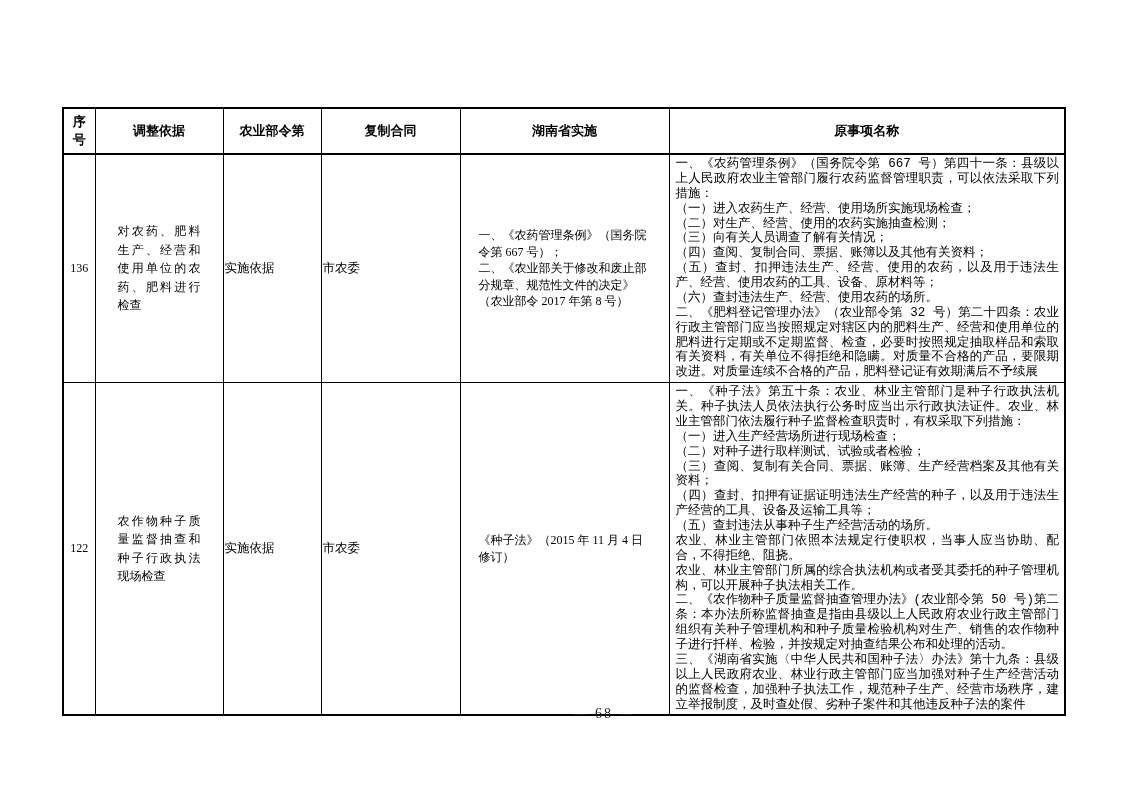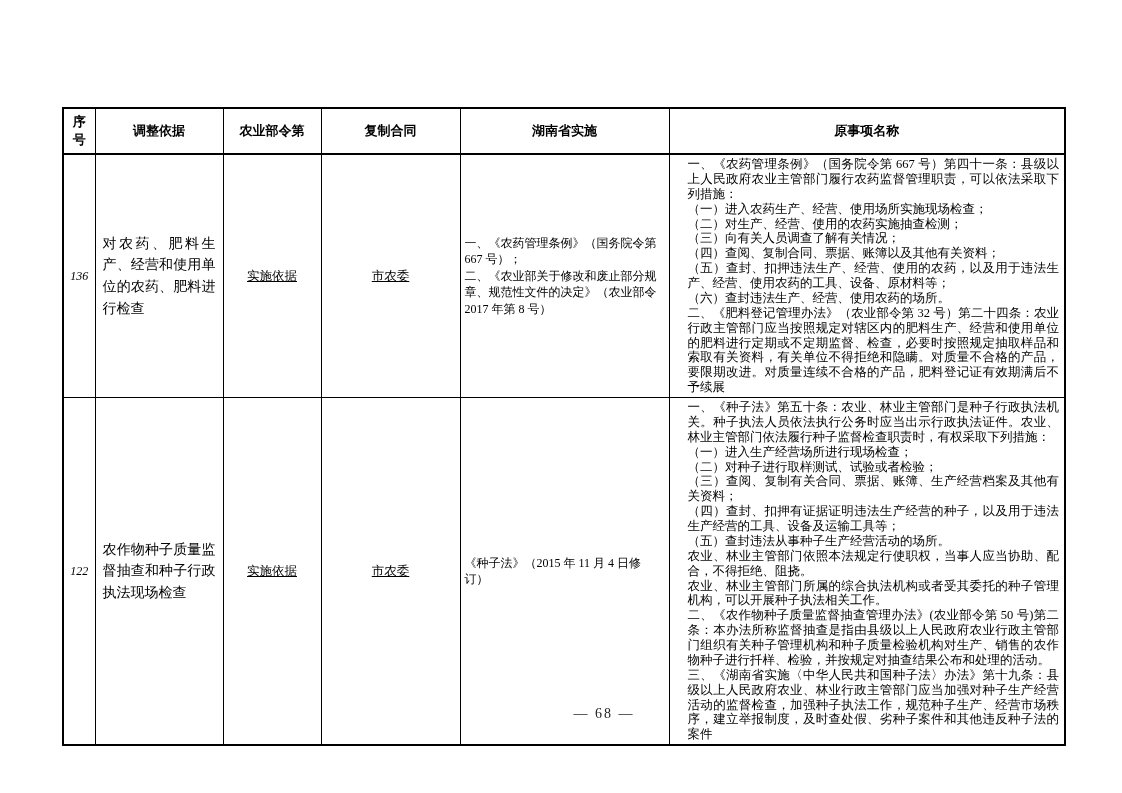--- a/index.html
+++ b/index.html
@@ -36,52 +36,51 @@
     line-height: 1.35;
     padding: 2px;
     border-bottom-width: 2px;
   }
   tr.row-136 { height: 211px; }
   tr.row-137 { height: 327px; }
   .c-seq {
     text-align: center;
     vertical-align: middle;
     font-size: 12px;
-    font-style: italic;
   }
   .c-name {
     vertical-align: middle;
     text-align: justify;
     text-justify: inter-ideograph;
-    padding: 0 7px;
-    font-size: 14px;
+    padding: 0 22px;
+    font-size: 12px;
     line-height: 1.55;
   }
   .c-adj, .c-body {
-    text-align: center;
+    text-align: left;
     vertical-align: middle;
     font-size: 12.5px;
-    text-decoration: underline;
   }
   .c-basis {
     vertical-align: middle;
     text-align: left;
-    padding: 0 4px;
+    padding: 0 18px;
     font-size: 12px;
     line-height: 1.38;
     white-space: pre-line;
   }
   .c-after {
     vertical-align: top;
     text-align: justify;
     text-justify: inter-ideograph;
-    padding: 2px 5px 2px 18px;
+    padding: 2px 5px 2px 6px;
     font-size: 12.5px;
     line-height: 1.19;
     white-space: pre-line;
+    font-family: Liberation Mono, monospace;
   }
   .page-number {
     position: absolute;
     top: 706px;
     left: 0;
     width: 100%;
     text-align: center;
     font-size: 14px;
     color: #222;
     letter-spacing: 2px;

